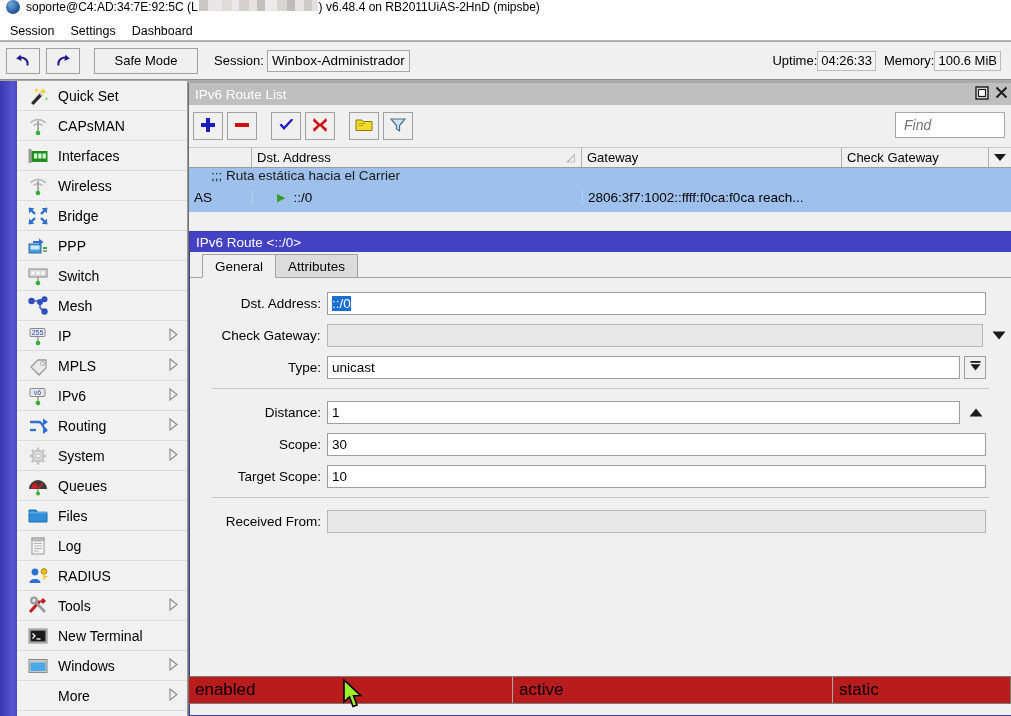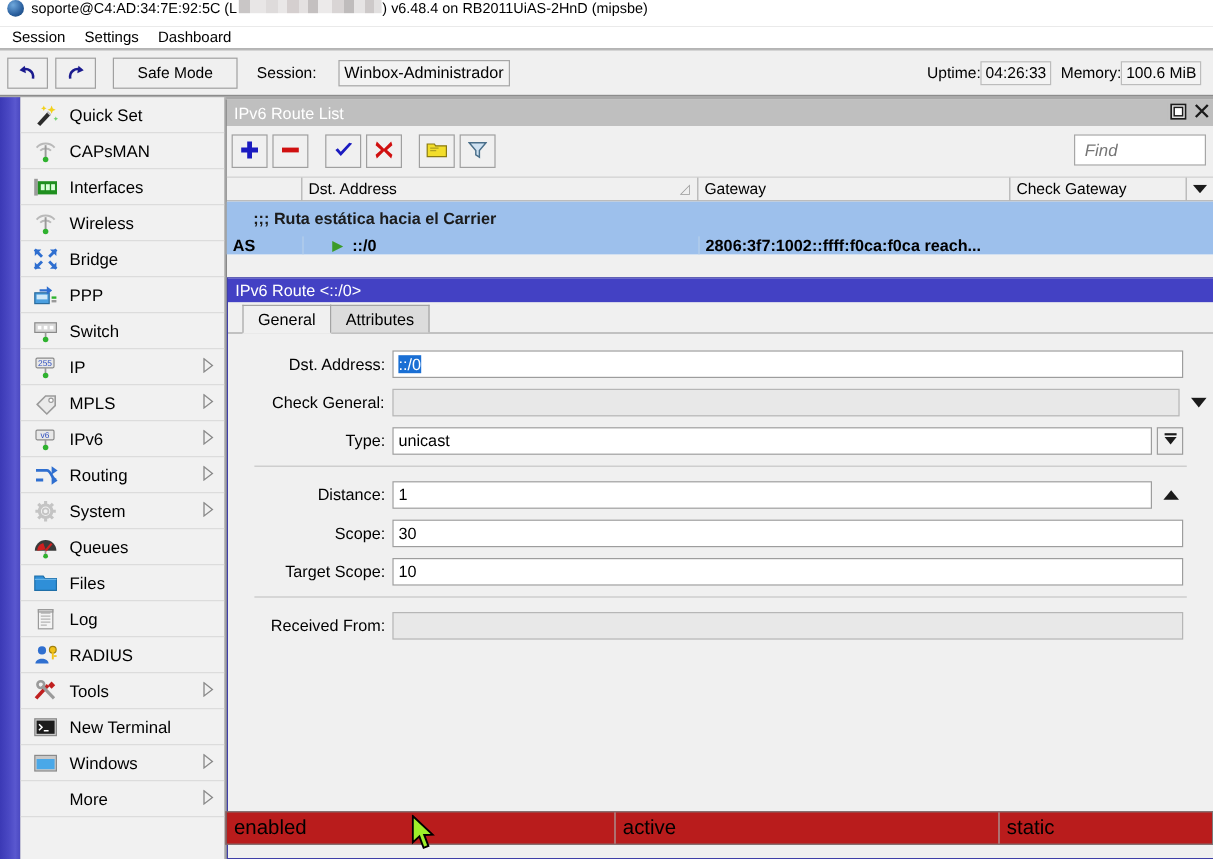--- a/index.html
+++ b/index.html
@@ -75,21 +75,21 @@
   }
   .tbtn svg { display: block; }
   #safemode {
     margin-left: 14px; height: 26px; min-width: 104px;
     border: 1px solid #a0a0a0; background: #f0f0f0;
     display: flex; align-items: center; justify-content: center;
     padding: 0 10px; font-size: 13px; cursor: default;
   }
   #session-label { margin-left: 16px; font-size: 13px; }
   #session-value {
-    margin-left: 18px; height: 22px;
+    margin-left: 3px; height: 22px;
     border: 1px solid #a6a6a6; background: #f3f3f3;
     display: flex; align-items: center; padding: 0 4px;
     font-size: 13.5px;
   }
   #uptime-wrap { margin-left: auto; display: flex; align-items: center; padding-right: 2px; }
   .tb-lab { font-size: 13px; }
   .tb-val {
     height: 20px; border: 1px solid #bcbcbc; background: #f3f3f3;
     display: flex; align-items: center; padding: 0 3px; font-size: 13px;
     margin-right: 8px;
@@ -166,21 +166,21 @@
   }
   .th { border-right: 1px solid #b0b0b0; padding-left: 5px; display:flex; align-items:center; position: relative; }
   .th.c0 { width: 63px; }
   .th.c1 { width: 330px; }
   .th.c2 { width: 260px; }
   .th.c3 { flex: 1; }
   .th.cend { width: 22px; border-right: none; justify-content: center; padding-left: 0; }
   .sortmark { position: absolute; right: 6px; top: 3px; color: #9a9a9a; font-size: 11px; }
 
   #rt-body { background: #fff; }
-  .rrow { display: flex; height: 22px; align-items: flex-end; font-size: 13.5px; background: #9dc0ec; font-weight: bold; }
+  .rrow { display: flex; height: 22px; align-items: flex-start; font-size: 13.5px; background: #9dc0ec; }
   .rrow.comment { padding-left: 22px; color: #1b1b1b; }
   .cell { overflow: hidden; white-space: nowrap; }
   .cell.c0 { width: 63px; padding-left: 5px; }
   .cell.c1 { width: 330px; display: flex; align-items: center; border-left: 1px solid #b7cfe9;}
   .cell.c2 { width: 260px; padding-left: 5px; border-left: 1px solid #b7cfe9;}
   .cell.c3 { flex: 1; border-left: 1px solid #b7cfe9; }
   .tri { color: #3c9b28; font-size: 11px; margin: 0 8px 0 24px; }
 
   
   #dialog {
@@ -377,20 +377,32 @@
         <rect x="4.5" y="5.5" width="3" height="3" fill="#ffffff"></rect>
         <rect x="9.5" y="5.5" width="3" height="3" fill="#ffffff"></rect>
         <rect x="14.5" y="5.5" width="3" height="3" fill="#ffffff"></rect>
         <rect x="10.3" y="11" width="1.4" height="5" fill="#9a9a9a"></rect>
         <circle cx="11" cy="17" r="2.3" fill="#2fb22f"></circle>
       </svg>
     </span>
     <span class="mlabel">Switch</span>
   </div>
 
+  <div class="mrow">
+    <span class="micon">
+      <svg width="22" height="20" viewBox="0 0 22 20">
+        <path d="M5 5 L13 5 M13 5 L17 3 M13 5 L13 12 M13 12 L17 15" stroke="#3a5fd0" stroke-width="1.6" fill="none"></path>
+        <circle cx="4.5" cy="5" r="3.2" fill="#2f4fc0"></circle>
+        <circle cx="17.5" cy="3.2" r="3" fill="#2f4fc0"></circle>
+        <circle cx="13" cy="6" r="3" fill="#2f4fc0"></circle>
+        <circle cx="17.5" cy="15.5" r="3.2" fill="#2f4fc0"></circle>
+      </svg>
+    </span>
+    <span class="mlabel">Mesh</span>
+  </div>
 
   <div class="mrow">
     <span class="micon">
       <svg width="22" height="20" viewBox="0 0 22 20">
         <rect x="3" y="2.5" width="15" height="8" rx="1" fill="#e8e8e8" stroke="#8a8a8a"></rect>
         <text x="10.5" y="9" font-size="7" font-family="Liberation Sans, sans-serif" fill="#2f4fc0" text-anchor="middle">255</text>
         <rect x="10.2" y="10.5" width="1.4" height="5" fill="#9a9a9a"></rect>
         <circle cx="11" cy="17" r="2.3" fill="#2fb22f"></circle>
       </svg>
     </span>
@@ -689,21 +701,21 @@
 
       <div class="frow">
         <span class="flabel">Dst. Address:</span>
         <div class="finput" style="width:659px;">
           <span class="sel">::/0</span>
         </div>
       </div>
 
 
       <div class="frow">
-        <span class="flabel">Check General:</span>
+        <span class="flabel">Check Gateway:</span>
         <div class="finput disabled" style="width:659px;"></div>
         <div class="plainarrow">
           <span>
             <svg width="14" height="9" viewBox="0 0 14 9">
                 <path d="M0.5 0.5 L13.5 0.5 L7 8.5 Z" fill="#1b1b1b"></path>
               </svg>
           </span>
         </div>
       </div>
 

